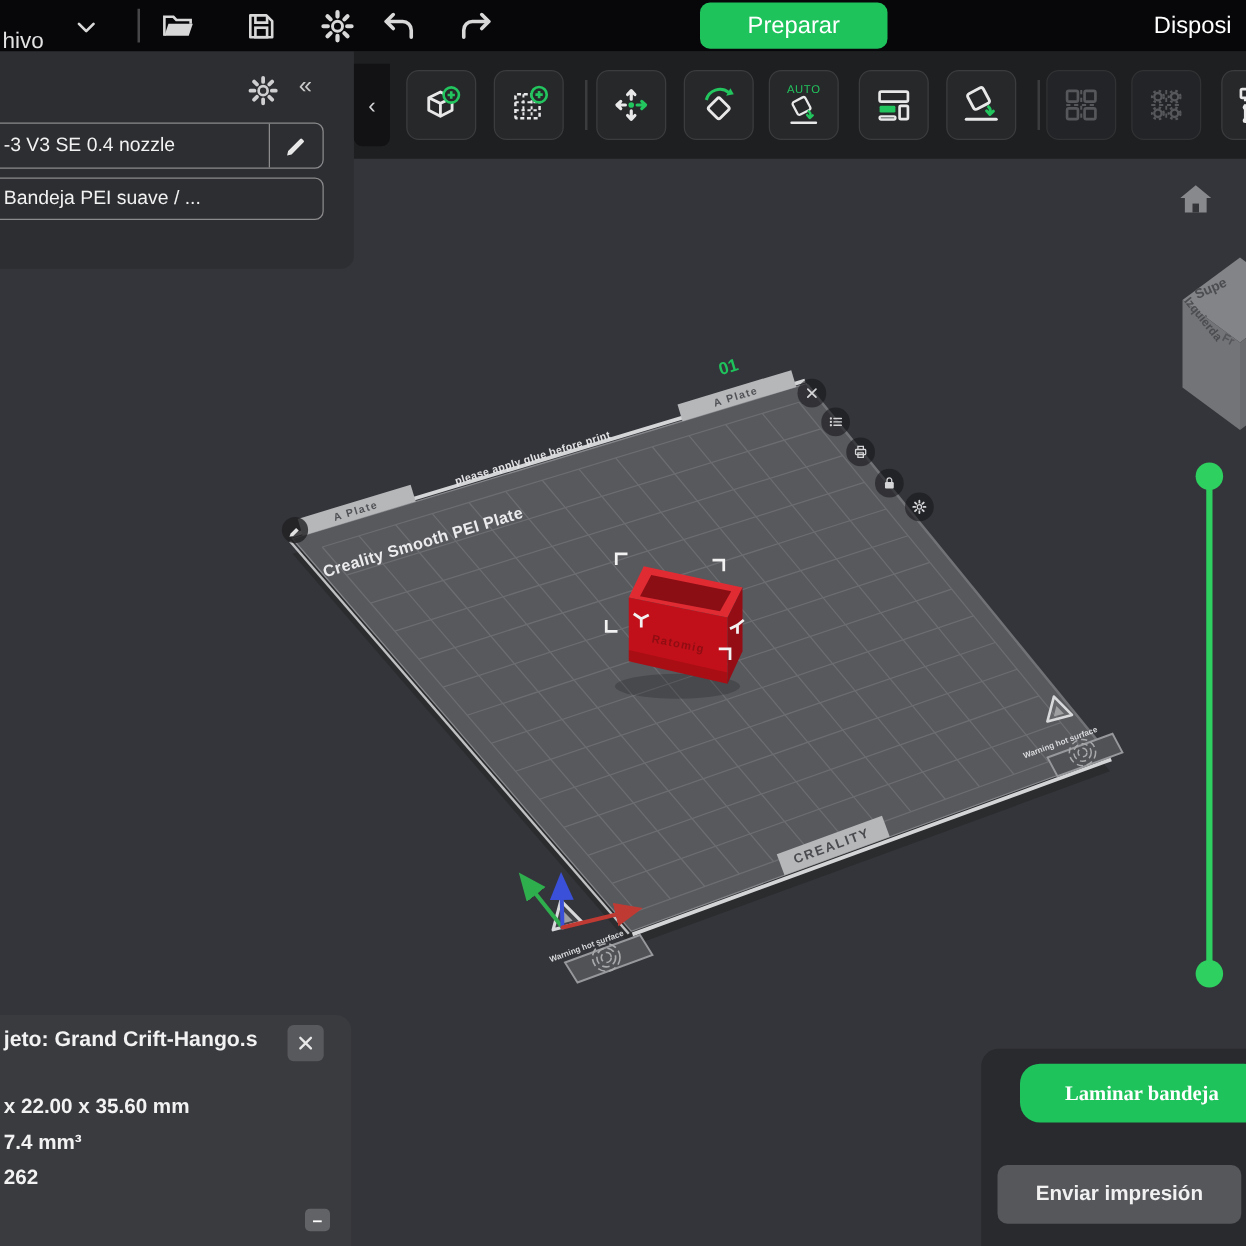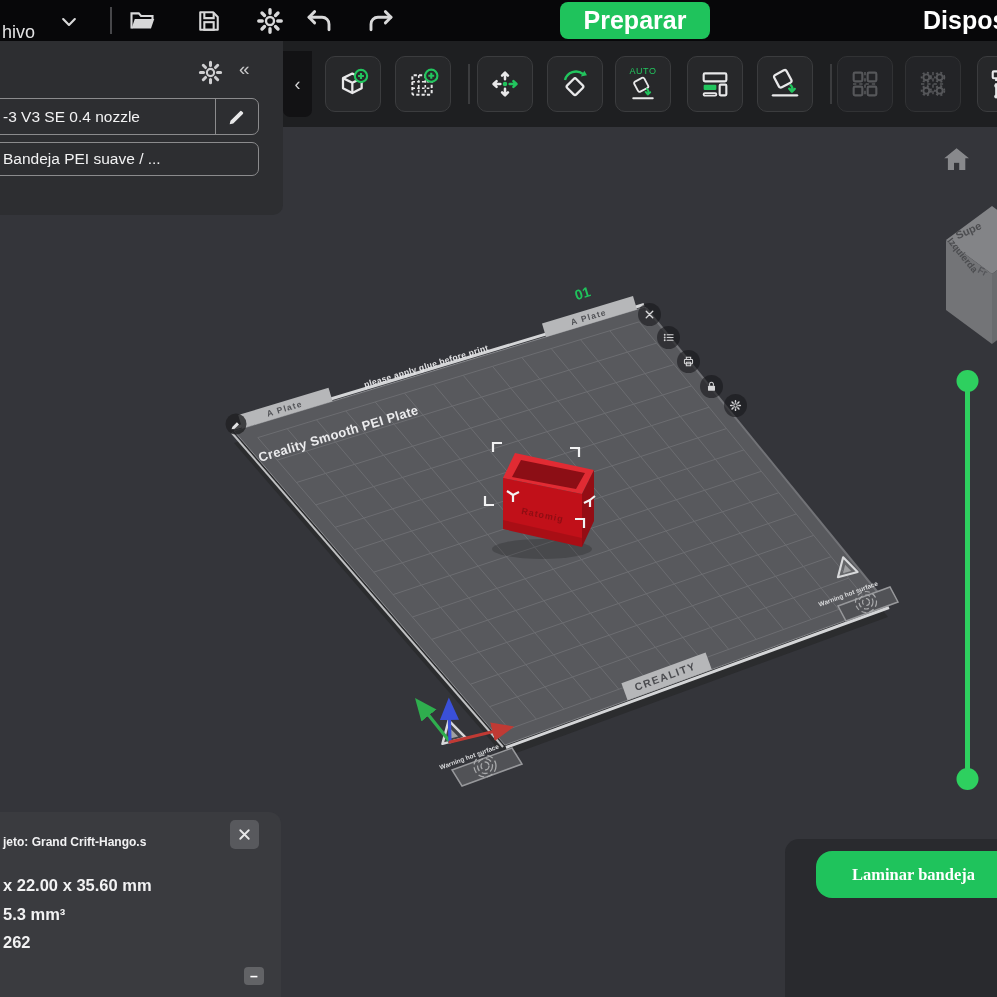--- a/index.html
+++ b/index.html
@@ -6,21 +6,21 @@
   html,body { width:997px; height:997px; background:#34353a; }
   body { font-family:"Liberation Sans", sans-serif; position:relative; overflow:hidden; }
   #app { position:absolute; inset:0; overflow:hidden; }
 
   
   .header { position:absolute; left:0; top:0; width:997px; height:41px; background:#070709; z-index:10; }
   .file-menu { position:absolute; left:2px; top:22px; font-size:18px; color:#e3e3e4; }
   .hicon { position:absolute; color:#d8d8d9; background:none; border:none; cursor:pointer; }
   .hdr-divider { position:absolute; left:110px; top:7px; width:2px; height:27px; background:#47474a; }
   .tab { position:absolute; top:2px; height:37px; display:flex; align-items:center; justify-content:center;
-         font-size:25px; font-weight:bold; color:#fff; border:none; background:transparent; cursor:pointer;text-align:right; }
+         font-size:19px; font-weight:normal; color:#fff; border:none; background:transparent; cursor:pointer;text-align:right; }
   .tab.active { background:var(--accent); border-radius:8px; }
 
   
   .toolstrip { position:absolute; left:283px; top:41px; width:714px; height:86px; background:#1e1f21; z-index:8; }
   .strip-collapse { position:absolute; left:0; top:10px; width:29px; height:66px; background:#121214;
          border-radius:0 0 7px 7px; color:#d5d5d6; font-size:18px; display:flex; align-items:center;
          justify-content:center; border:none; cursor:pointer; }
   .tbtn { position:absolute; top:15px; width:56px; height:56px; border-radius:10px; background:#27282a;
          border:1.5px solid #3b3c3e; color:#e8e8e9; display:flex; flex-direction:column; align-items:center;
          justify-content:center; cursor:pointer; }
@@ -42,21 +42,21 @@
          display:flex; align-items:center; justify-content:center; color:#e8e8e9; background:none; border-top:none; border-right:none; border-bottom:none; cursor:pointer; }
 
   
   #scene { position:absolute; left:0; top:0; z-index:1; }
   .plate-fab { position:absolute; width:23px; height:23px; border-radius:50%; background:rgba(22,23,25,.58);
          color:#d6d6d8; display:flex; align-items:center; justify-content:center; border:none; cursor:pointer; z-index:4; }
 
   
   .info-panel { position:absolute; left:0; top:812px; width:281px; height:185px; background:#3a3b3f;
          border-radius:0 12px 0 0; z-index:9; color:#f2f2f3; }
-  .info-title { position:absolute; left:3px; top:10px; font-size:12px; font-weight:bold; white-space:nowrap;margin-top:13px; }
+  .info-title { position:absolute; left:3px; top:10px; font-size:17px; font-weight:bold; white-space:nowrap; }
   .info-close { position:absolute; left:230px; top:8px; width:29px; height:29px; background:#58595d; border:none;
          border-radius:5px; color:#e8e8e9; display:flex; align-items:center; justify-content:center; cursor:pointer; }
   .info-line { position:absolute; left:3px; font-size:16.5px; font-weight:bold; white-space:nowrap; }
   .info-min { position:absolute; left:244px; top:155px; width:20px; height:18px; background:#626366; border:none;
          border-radius:4px; color:#fff; font-weight:bold; font-size:14px; line-height:14px; cursor:pointer; }
 
   
   .action-panel { position:absolute; left:785px; top:839px; width:212px; height:158px; background:#292a2e;
          border-radius:14px 0 0 0; z-index:9; }
   .btn-slice { position:absolute; left:31px; top:12px; width:195px; height:47px; border:none; border-radius:16px;
@@ -471,22 +471,23 @@
   </div>
 
   <div class="info-panel">
     <div class="info-title">jeto: Grand Crift-Hango.s</div>
     <button class="info-close">
         <svg width="17" height="17">
           <use href="#sym-x" width="17" height="17"></use>
         </svg>
       </button>
     <div class="info-line" style="top:64px">x 22.00 x 35.60 mm</div>
-    <div class="info-line" style="top:93px">5.3 mm³</div>
+    <div class="info-line" style="top:93px">7.4 mm³</div>
     <div class="info-line" style="top:121px">262</div>
     <button class="info-min">–</button>
   </div>
 
   <div class="action-panel">
     <button class="btn-slice">Laminar bandeja</button>
+    <button class="btn-send">Enviar impresión</button>
   </div>
 
 </div>
 
 </body></html>

